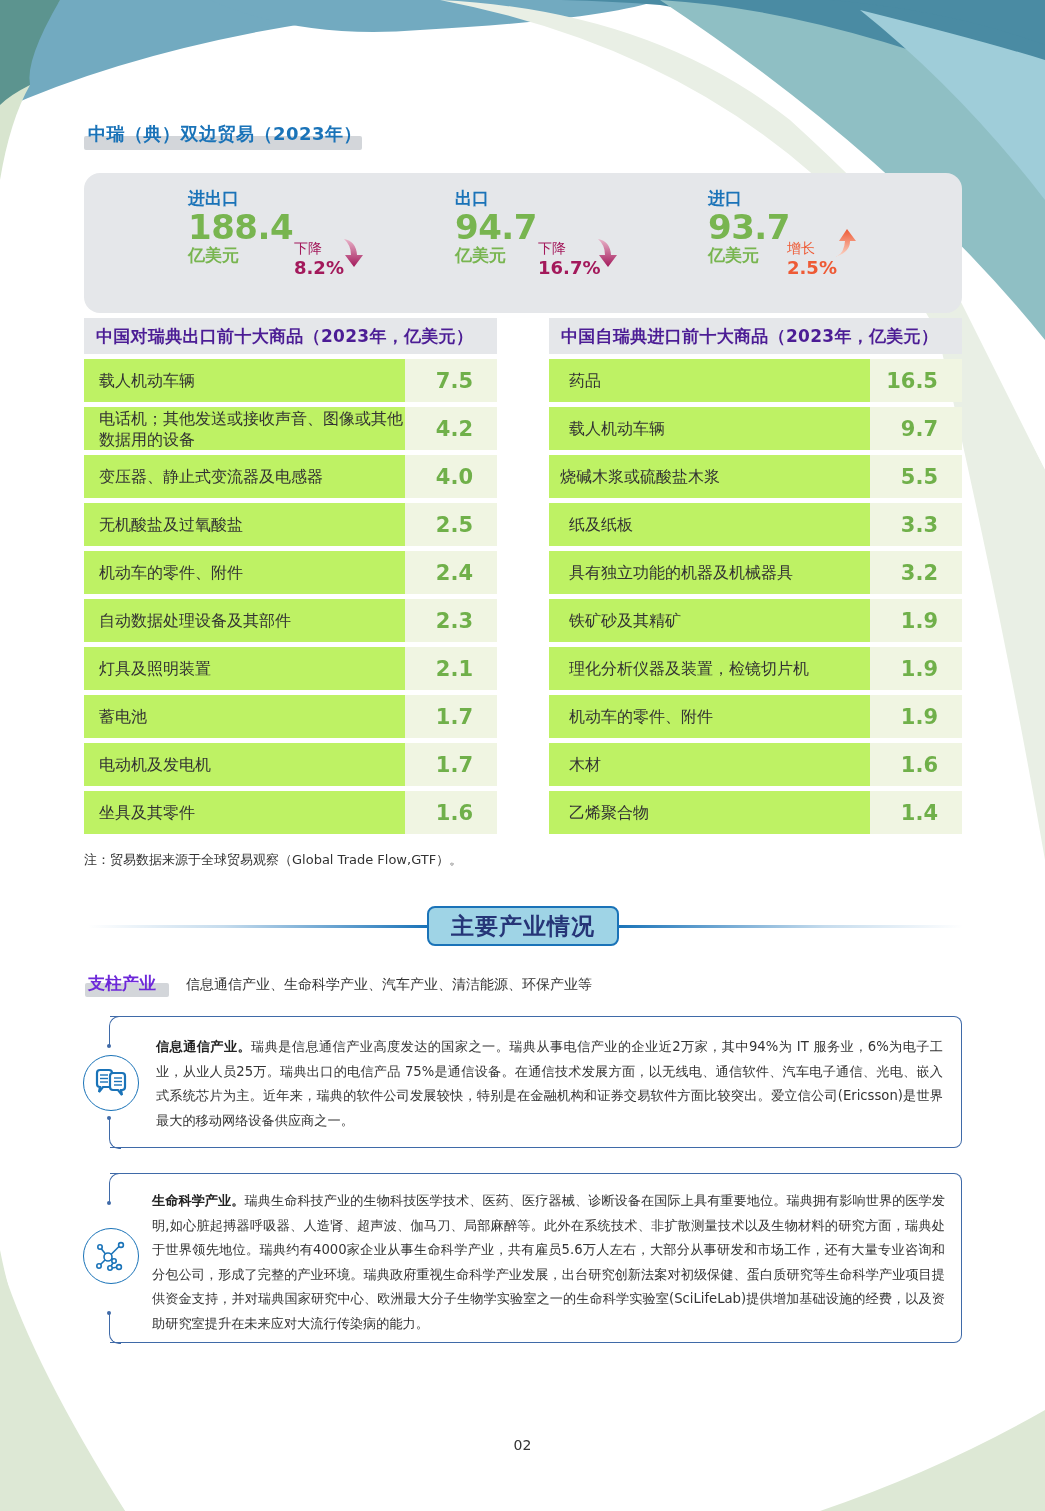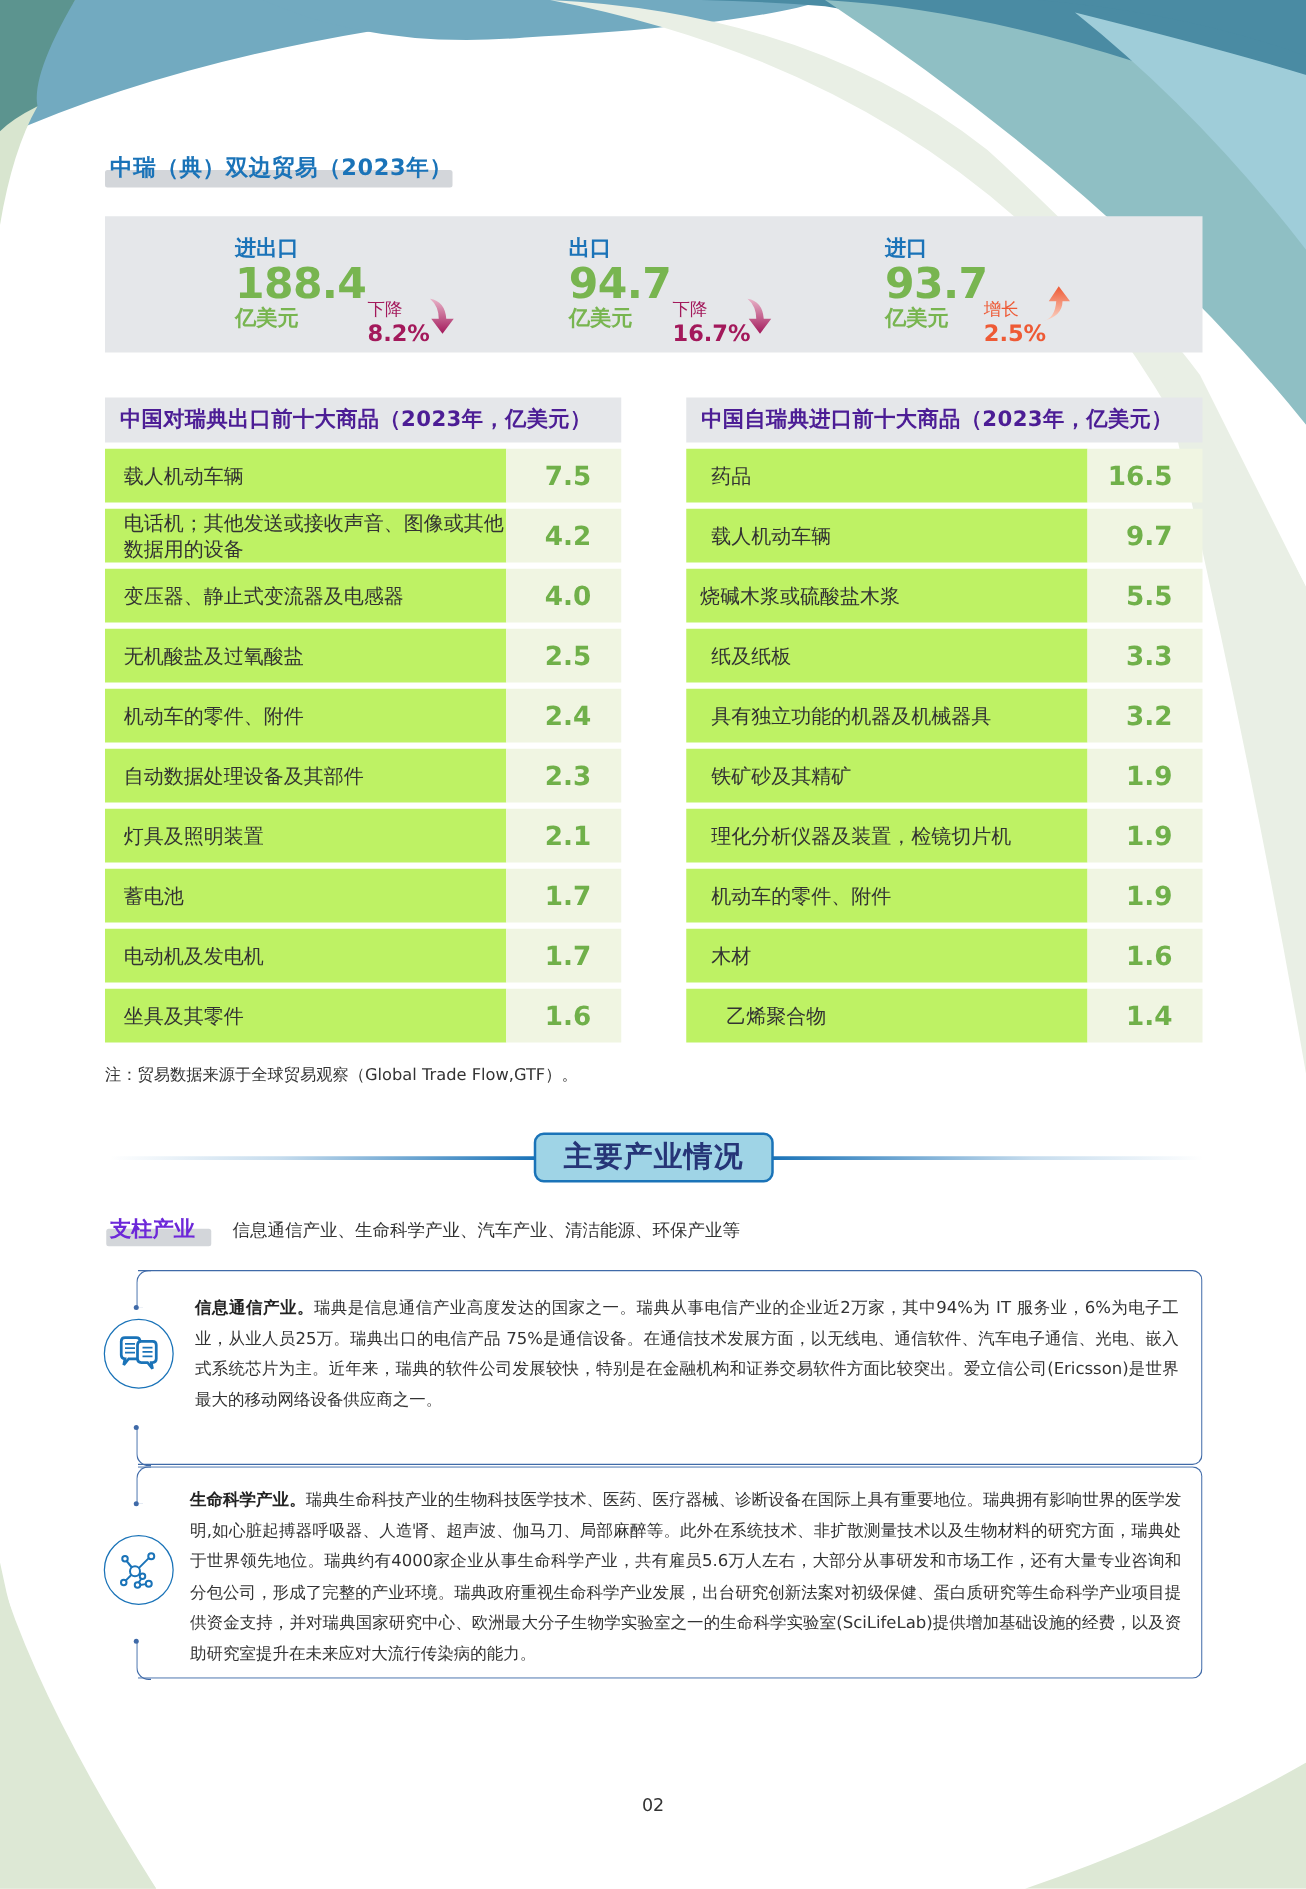--- a/index.html
+++ b/index.html
@@ -8,21 +8,21 @@
 
   .bg-layer { position: absolute; left: 0; top: 0; width: 1045px; height: 1511px; z-index: 0; }
   .content { position: absolute; left: 0; top: 0; width: 1045px; height: 1511px; z-index: 1; }
 
   
   .sec-title { position: absolute; left: 88px; top: 122px; height: 28px; }
   .sec-title .bar { position: absolute; left: -4px; top: 14px; width: 278px; height: 14px; background: #d3d6da; border-radius: 2px; }
   .sec-title .txt { position: relative; font-size: 18px; font-weight: bold; color: #1a73b8; letter-spacing: 0.5px; }
 
   
-  .summary { position: absolute; left: 84px; top: 173px; width: 878px; height: 109px; background: #e5e7ea; border-radius: 0; }
+  .summary { position: absolute; left: 84px; top: 173px; width: 878px; height: 140px; background: #e5e7ea; border-radius: 16px; }
   .stat { position: absolute; top: 14px; }
   .stat .label { font-size: 17px; font-weight: bold; color: #1a73b8; height: 22px; }
   .stat .big { font-size: 34px; font-weight: bold; color: #78b550; line-height: 36px; letter-spacing: -0.5px; }
   .stat .unit { font-size: 17px; font-weight: bold; color: #78b550; line-height: 20px; }
   .stat .change { position: absolute; top: 52px; }
   .stat .change .ch-label { font-size: 14px; line-height: 18px; }
   .stat .change .ch-val { font-size: 18px; font-weight: bold; line-height: 22px; }
   .down { color: #a3195b; }
   .up { color: #ee5a35; }
   .stat .arrow { position: absolute; top: 50px; width: 26px; height: 32px; }
@@ -224,38 +224,38 @@
       </div>
     <div class="row">
         <div class="name" style="padding-left:20px;">机动车的零件、附件</div>
         <div class="val">1.9</div>
       </div>
     <div class="row">
         <div class="name" style="padding-left:20px;">木材</div>
         <div class="val">1.6</div>
       </div>
     <div class="row">
-        <div class="name" style="padding-left:32px;">乙烯聚合物</div>
+        <div class="name" style="padding-left:20px;">乙烯聚合物</div>
         <div class="val">1.4</div>
       </div>
   </div>
 
   <div class="note">注：贸易数据来源于全球贸易观察（Global Trade Flow,GTF）。</div>
 
   <div class="main-hdr-line left"></div>
   <div class="main-hdr-line right"></div>
   <div class="main-hdr">主要产业情况</div>
 
   <div class="pillar">
     <div class="bar"></div>
     <div class="lbl">支柱产业</div>
   </div>
   <div class="pillar-text">信息通信产业、生命科学产业、汽车产业、清洁能源、环保产业等</div>
 
-  <div class="card" style="top:1016px; height:156px;">
+  <div class="card" style="top:1016px; height:132px;">
     <div class="card-left-top"></div>
     <div class="card-left-bot"></div>
     <div class="card-dot-top" style="top:27px;"></div>
     <div class="card-dot-bot" style="bottom:27px;"></div>
     <div class="card-icon" style="top:38px;">
       <svg width="34" height="30" viewBox="0 0 34 30">
         <path d="M3 5 Q3 2 6 2 L15 2 Q18 2 18 5 L18 16 Q18 19 15 19 L9 19 L5 24 L6 19 Q3 19 3 16 Z" fill="none" stroke="#1a73b8" stroke-width="2.2"></path>
         <path d="M16 8 Q16 5 19 5 L28 5 Q31 5 31 8 L31 19 Q31 22 28 22 L27 22 L28 27 L24 22 L19 22 Q16 22 16 19 Z" fill="#fff" stroke="#1a73b8" stroke-width="2.2"></path>
         <line x1="6" y1="7" x2="14" y2="7" stroke="#1a73b8" stroke-width="1.4"></line>
         <line x1="6" y1="10.5" x2="14" y2="10.5" stroke="#1a73b8" stroke-width="1.4"></line>

